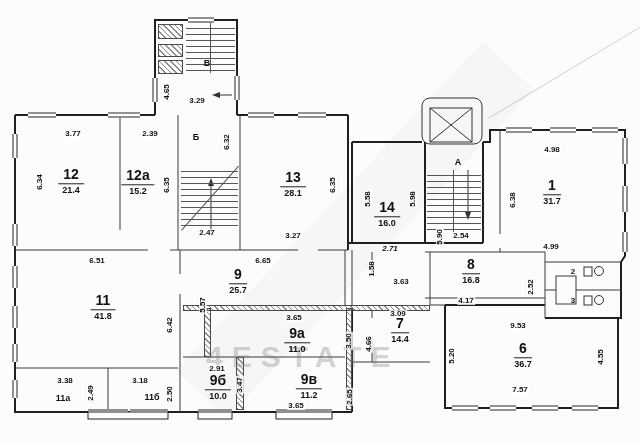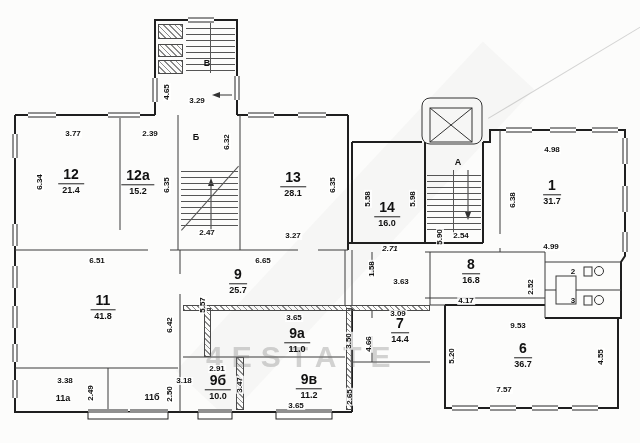--- a/index.html
+++ b/index.html
@@ -226,23 +226,23 @@
   <div class="dim" style="left:552px;top:150px;">4.98</div>
   <div class="dim" style="left:551px;top:247px;">4.99</div>
   <div class="dim" style="left:97px;top:261px;">6.51</div>
   <div class="dim" style="left:263px;top:261px;">6.65</div>
   <div class="dim" style="left:401px;top:282px;">3.63</div>
   <div class="dim" style="left:398px;top:314px;">3.09</div>
   <div class="dim" style="left:466px;top:301px;">4.17</div>
   <div class="dim" style="left:294px;top:318px;">3.65</div>
   <div class="dim" style="left:217px;top:369px;">2.91</div>
   <div class="dim" style="left:65px;top:381px;">3.38</div>
-  <div class="dim" style="left:140px;top:381px;margin-left:44px;">3.18</div>
+  <div class="dim" style="left:140px;top:381px;">3.18</div>
   <div class="dim" style="left:518px;top:326px;">9.53</div>
-  <div class="dim" style="left:504px;top:390px;">7.57</div>
+  <div class="dim" style="left:520px;top:390px;">7.57</div>
   <div class="dim" style="left:296px;top:406px;">3.65</div>
 
   <div class="dimv" style="left:167px;top:92px;">4.65</div>
   <div class="dimv" style="left:40px;top:182px;">6.34</div>
   <div class="dimv" style="left:167px;top:185px;">6.35</div>
   <div class="dimv" style="left:227px;top:142px;">6.32</div>
   <div class="dimv" style="left:333px;top:185px;">6.35</div>
   <div class="dimv" style="left:368px;top:199px;">5.58</div>
   <div class="dimv" style="left:413px;top:199px;">5.98</div>
   <div class="dimv" style="left:440px;top:237px;">5.90</div>

